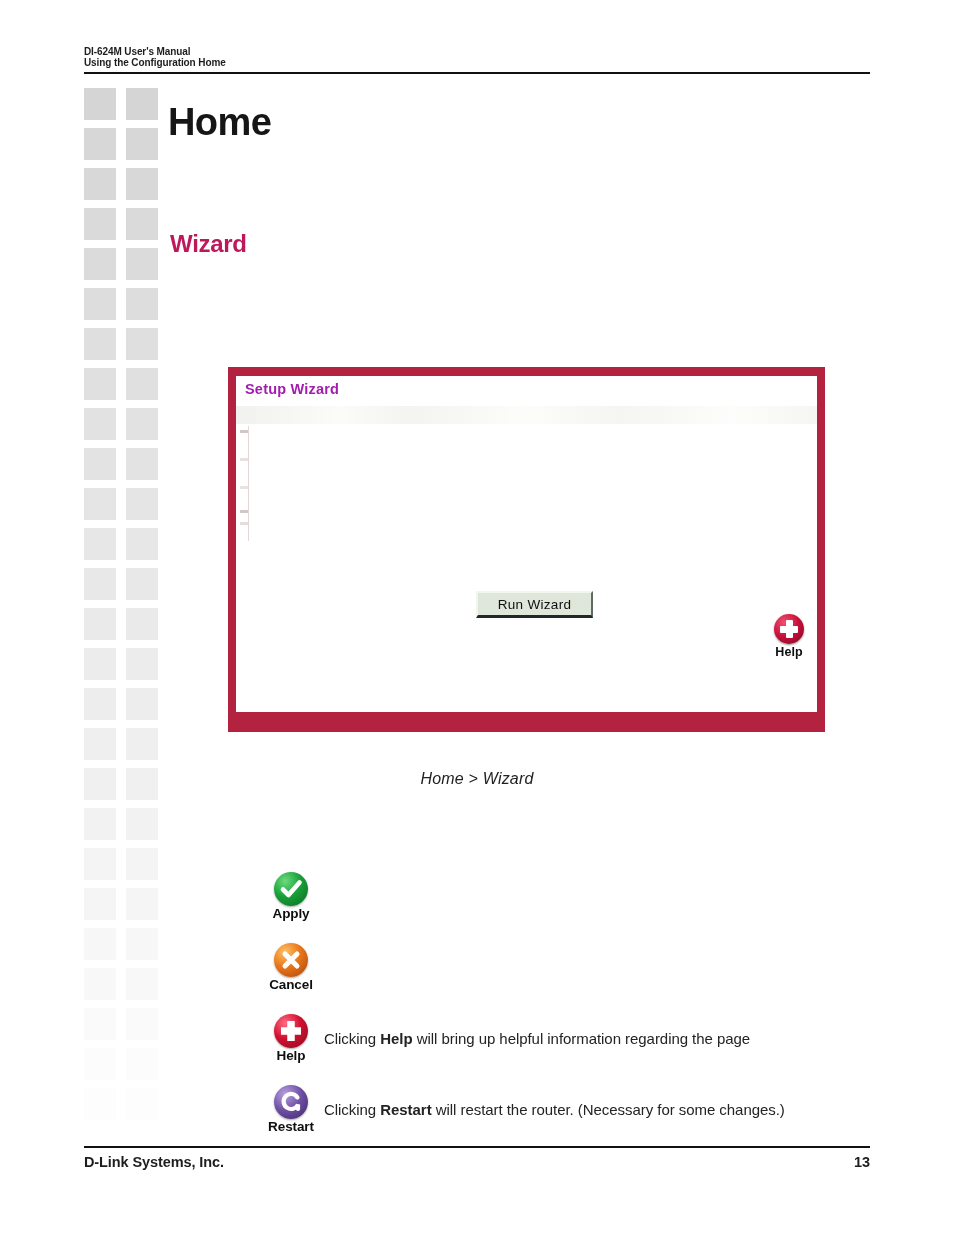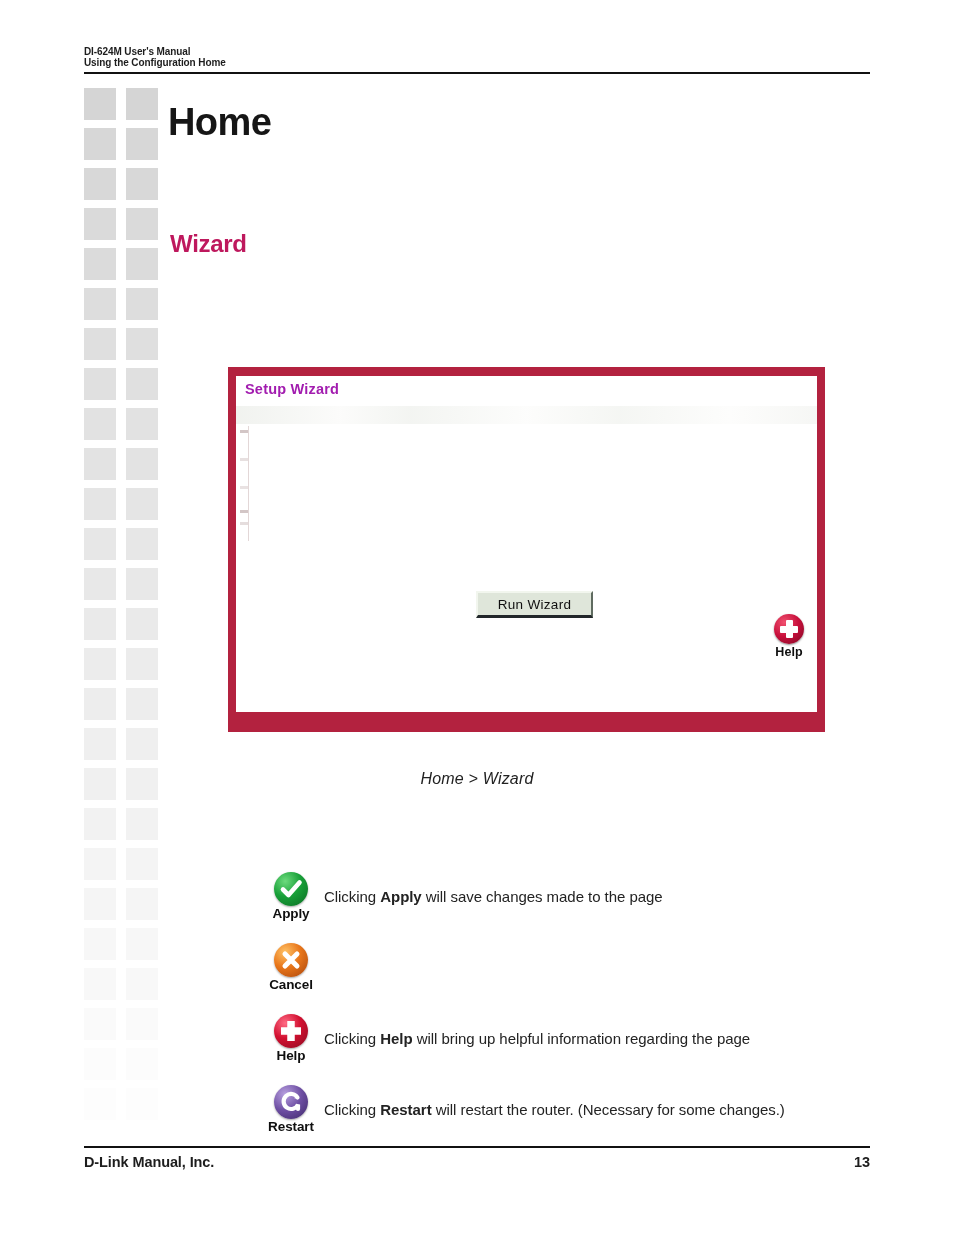--- a/index.html
+++ b/index.html
@@ -380,21 +380,20 @@
 
   <div class="legend-row">
     <div class="legend-ico-wrap">
       <div class="legend-ico ico-apply">
         <svg width="34" height="34" viewBox="0 0 34 34" aria-hidden="true">
           <path d="M9 17.5 L14.5 23 L25.5 10.5" fill="none" stroke="#ffffff" stroke-width="4.6" stroke-linecap="round" stroke-linejoin="round"></path>
         </svg>
       </div>
       <div class="legend-ico-label">Apply</div>
     </div>
-    <div class="legend-text"><span>Clicking </span><b>Apply</b><span> will save changes made to the page</span></div>
   </div>
 
   <div class="legend-row">
     <div class="legend-ico-wrap">
       <div class="legend-ico ico-cancel">
         <svg width="34" height="34" viewBox="0 0 34 34" aria-hidden="true">
           <path d="M11 11 L23 23 M23 11 L11 23" fill="none" stroke="#ffffff" stroke-width="5" stroke-linecap="round"></path>
         </svg>
       </div>
       <div class="legend-ico-label">Cancel</div>
@@ -423,15 +422,15 @@
       </div>
       <div class="legend-ico-label">Restart</div>
     </div>
     <div class="legend-text"><span>Clicking </span><b>Restart</b><span> will restart the router.  (Necessary for some changes.)</span></div>
   </div>
 
 </div>
 
 <div class="footer-rule"></div>
 <div class="page-footer">
-  <span>D-Link Manual, Inc.</span>
+  <span>D-Link Systems, Inc.</span>
   <span>13</span>
 </div>
 
 </body></html>

